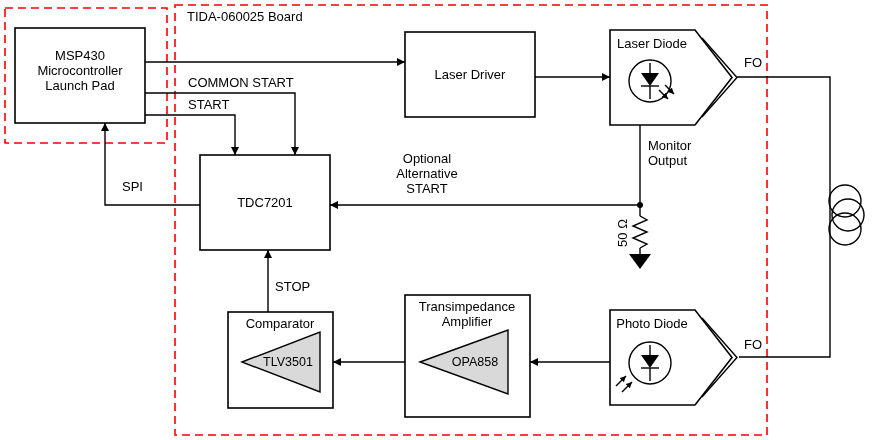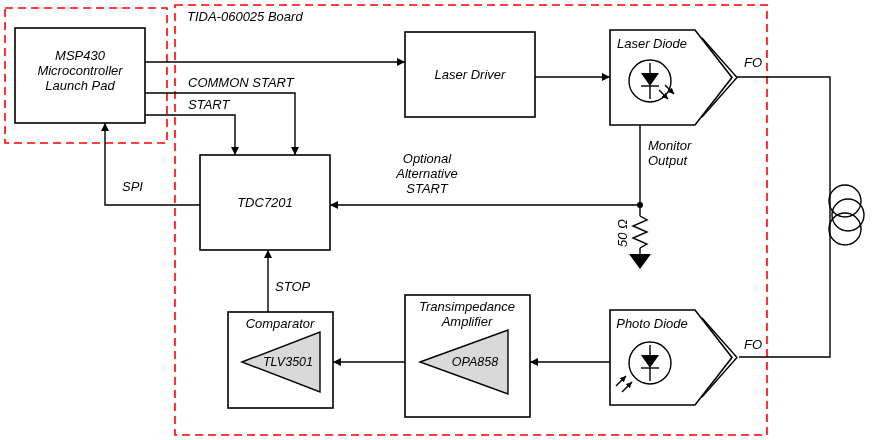--- a/index.html
+++ b/index.html
@@ -1,17 +1,17 @@
 <!DOCTYPE html>
 <html><head>
 <meta charset="utf-8">
 <style>
   html,body{margin:0;padding:0;background:#ffffff;}
   .canvas{position:relative;width:878px;height:440px;background:#ffffff;
-          font-family:"Liberation Sans",sans-serif;font-style:italic;}
+          font-family:"Liberation Sans",sans-serif;}
   svg{display:block;}
   svg text{font-family:"Liberation Sans",sans-serif;fill:#000000;}
   .lbl{font-size:13px;}
   .sm{font-size:12.5px;}
   .box{fill:#ffffff;stroke:#000000;stroke-width:1.6;}
   .wire{fill:none;stroke:#000000;stroke-width:1.4;}
   .redbox{fill:none;stroke:#ff0000;stroke-width:1.6;stroke-dasharray:8 5;}
   .amp{fill:#d9d9d9;stroke:#000000;stroke-width:1.4;}
 </style>
 </head>

